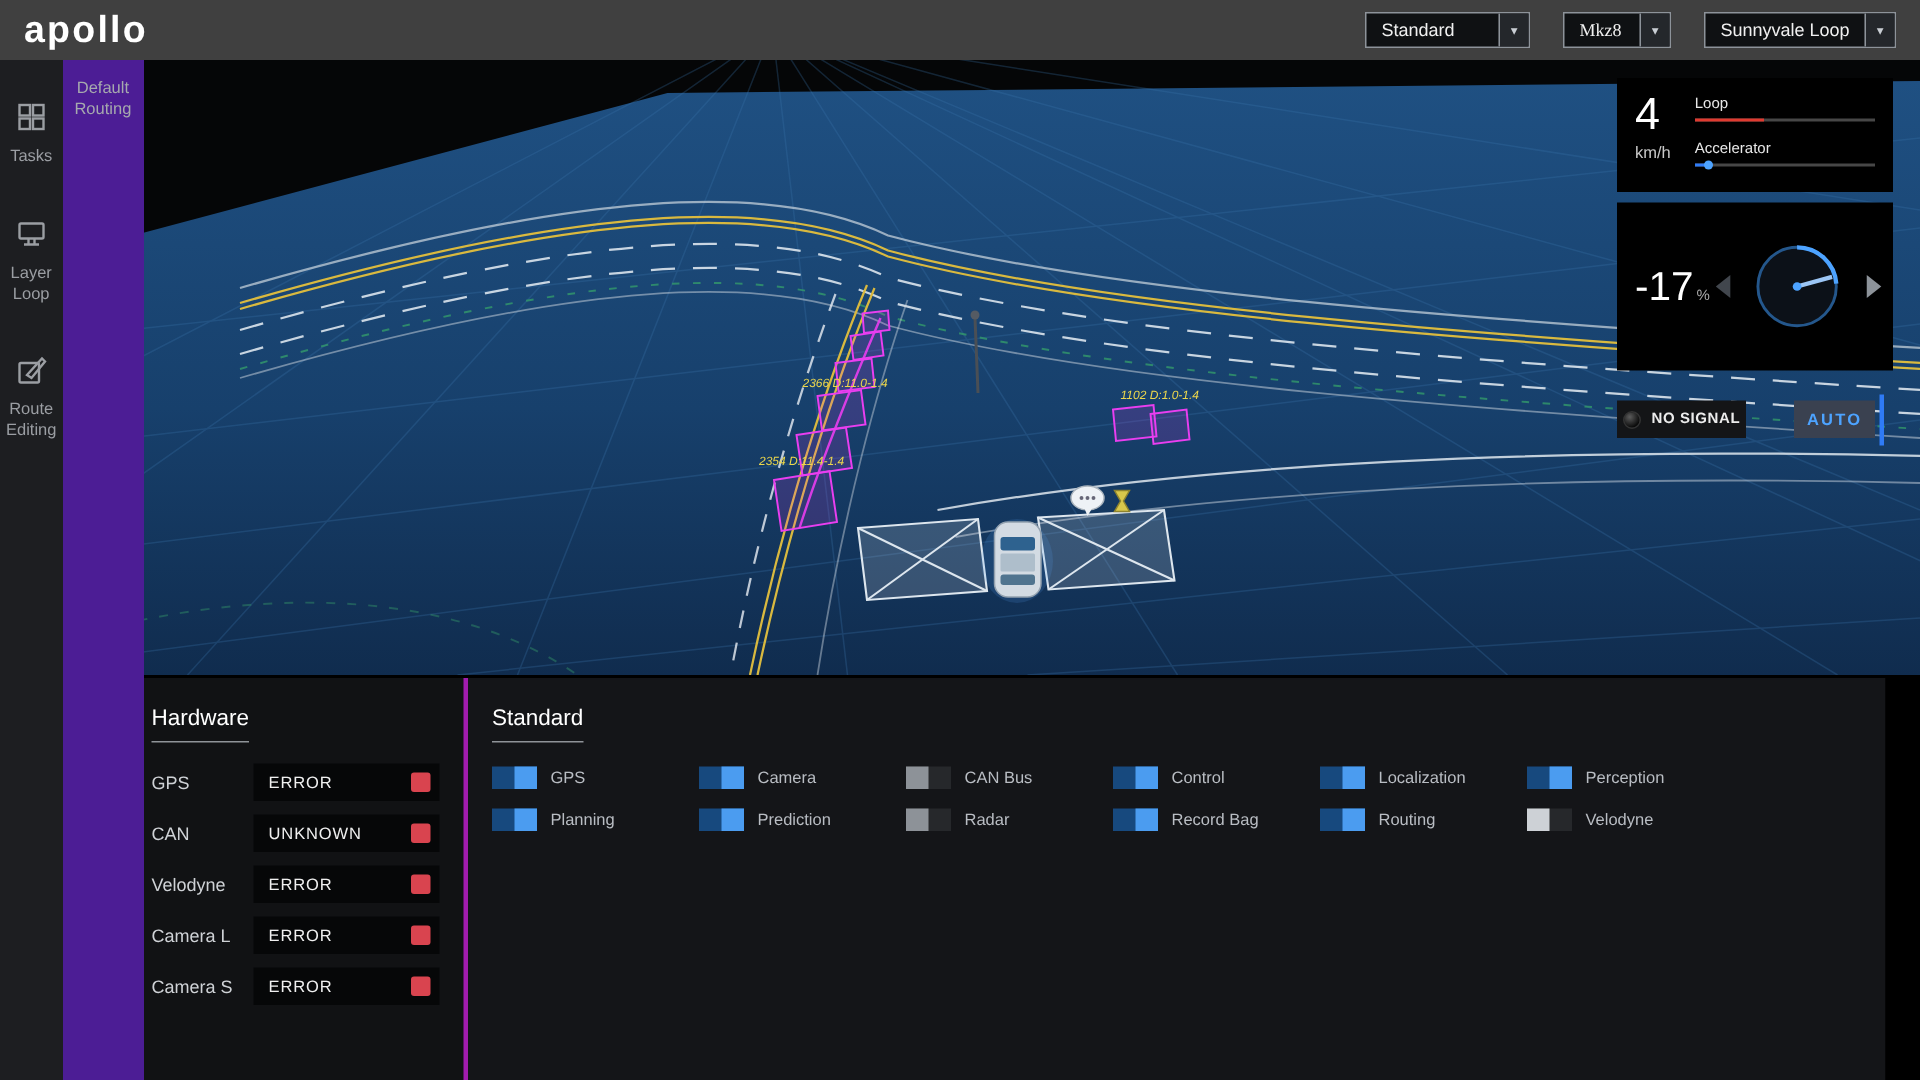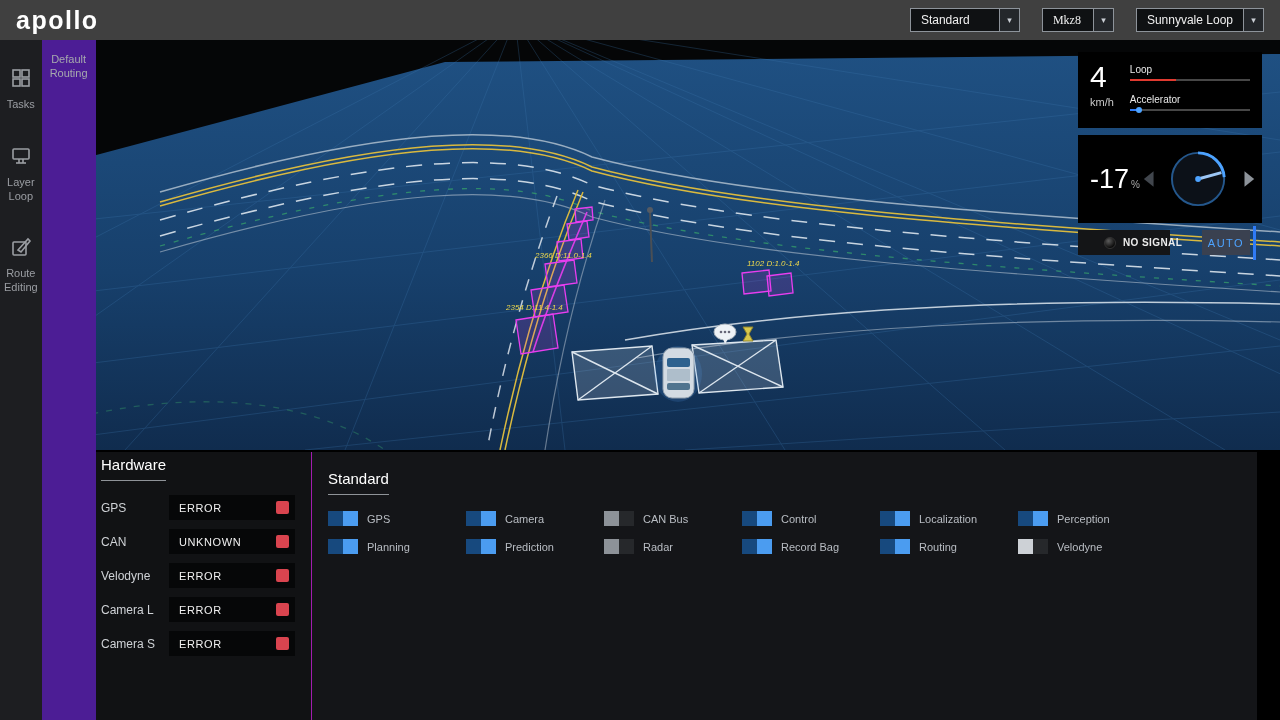--- a/index.html
+++ b/index.html
@@ -45,38 +45,38 @@
   .speed-value { font-size:30px; color:#fff; line-height:1; }
   .speed-unit { font-size:11px; color:#c9c9c9; margin-top:4px; }
   .pedals { flex:1; margin-left:16px; padding-top:2px; }
   .pedal-label { font-size:10px; color:#e8e8e8; margin-bottom:4px; }
   .pedal-track { height:2px; background:#474747; position:relative; margin-bottom:13px; }
   .pedal-fill { position:absolute; left:0; top:0; height:2px; }
   .brake-fill { background:#e03a30; }
   .accel-fill { background:#2f7bf6; }
   .accel-dot { position:absolute; width:6px; height:6px; border-radius:50%; background:#4da3ff; top:-2px; }
 
-  .panel-wheel { height:88px; display:flex; align-items:center; padding:6px 4px 6px 12px; margin-bottom:7px; }
+  .panel-wheel { height:112px; display:flex; align-items:center; padding:6px 4px 6px 12px; margin-bottom:20px; }
   .wheel-num { white-space:nowrap; }
   .wheel-value { font-size:27px; color:#fff; }
   .wheel-unit { font-size:10px; color:#a9a9a9; margin-left:2px; }
 
   .signal-row { display:flex; height:25px; position:relative; width:172px; }
-  .signal-left { width:92px; background:#141517; display:flex; align-items:center; gap:7px; padding:0 26px; }
+  .signal-left { width:92px; background:#141517; display:flex; align-items:center; gap:7px; padding:0 4px; }
   .signal-ball { width:12px; height:12px; border-radius:50%; flex:none;
                  background:radial-gradient(circle at 35% 30%, #5c5c5c, #0b0b0b 72%); border:1px solid #333; }
   .signal-text { color:#ececec; font-size:10px; font-weight:700; letter-spacing:.4px; white-space:nowrap; }
-  .auto-btn { width:92px; background:#3a4150; color:#4da3ff; font-weight:400; font-size:11px;
+  .auto-btn { width:92px; background:#3a4150; color:#4da3ff; font-weight:700; font-size:11px;
               display:flex; align-items:center; justify-content:center; letter-spacing:1.5px; cursor:pointer;margin-left:32px; }
   .blue-accent { position:absolute; right:-6px; top:-4px; width:3px; height:34px; background:#2f7bf6; }
 
   
   .bottom { position:absolute; left:85px; right:0; top:450px; bottom:0; display:flex;
             border-top:2px solid #000; z-index:30; }
-  .hw-section { width:227px; background:#111214; padding:4px 16px; border-right:1px solid #a21caf; }
+  .hw-section { width:227px; background:#111214; padding:18px 16px; border-right:3px solid #a21caf; }
   .section-title { color:#fff; font-size:15px; display:inline-block; padding-bottom:7px;
                    border-bottom:1px solid #8f9398; font-weight:400; }
   .hw-rows { margin-top:14px; }
   .hw-row { display:flex; align-items:center; margin-bottom:9px; }
   .hw-name { width:68px; color:#cfd2d6; font-size:12px; flex:none; }
   .hw-val { flex:1; background:#060708; height:25px; display:flex; align-items:center; }
   .hw-status-text { flex:1; color:#f0f0f0; font-size:11px; letter-spacing:.6px; padding-left:10px; }
   .hw-dot { width:13px; height:13px; border-radius:2px; background:#d9444f; margin-right:6px; flex:none; }
 
   .mod-section { flex:1; background:#141518; padding:18px 10px 18px 16px; }

